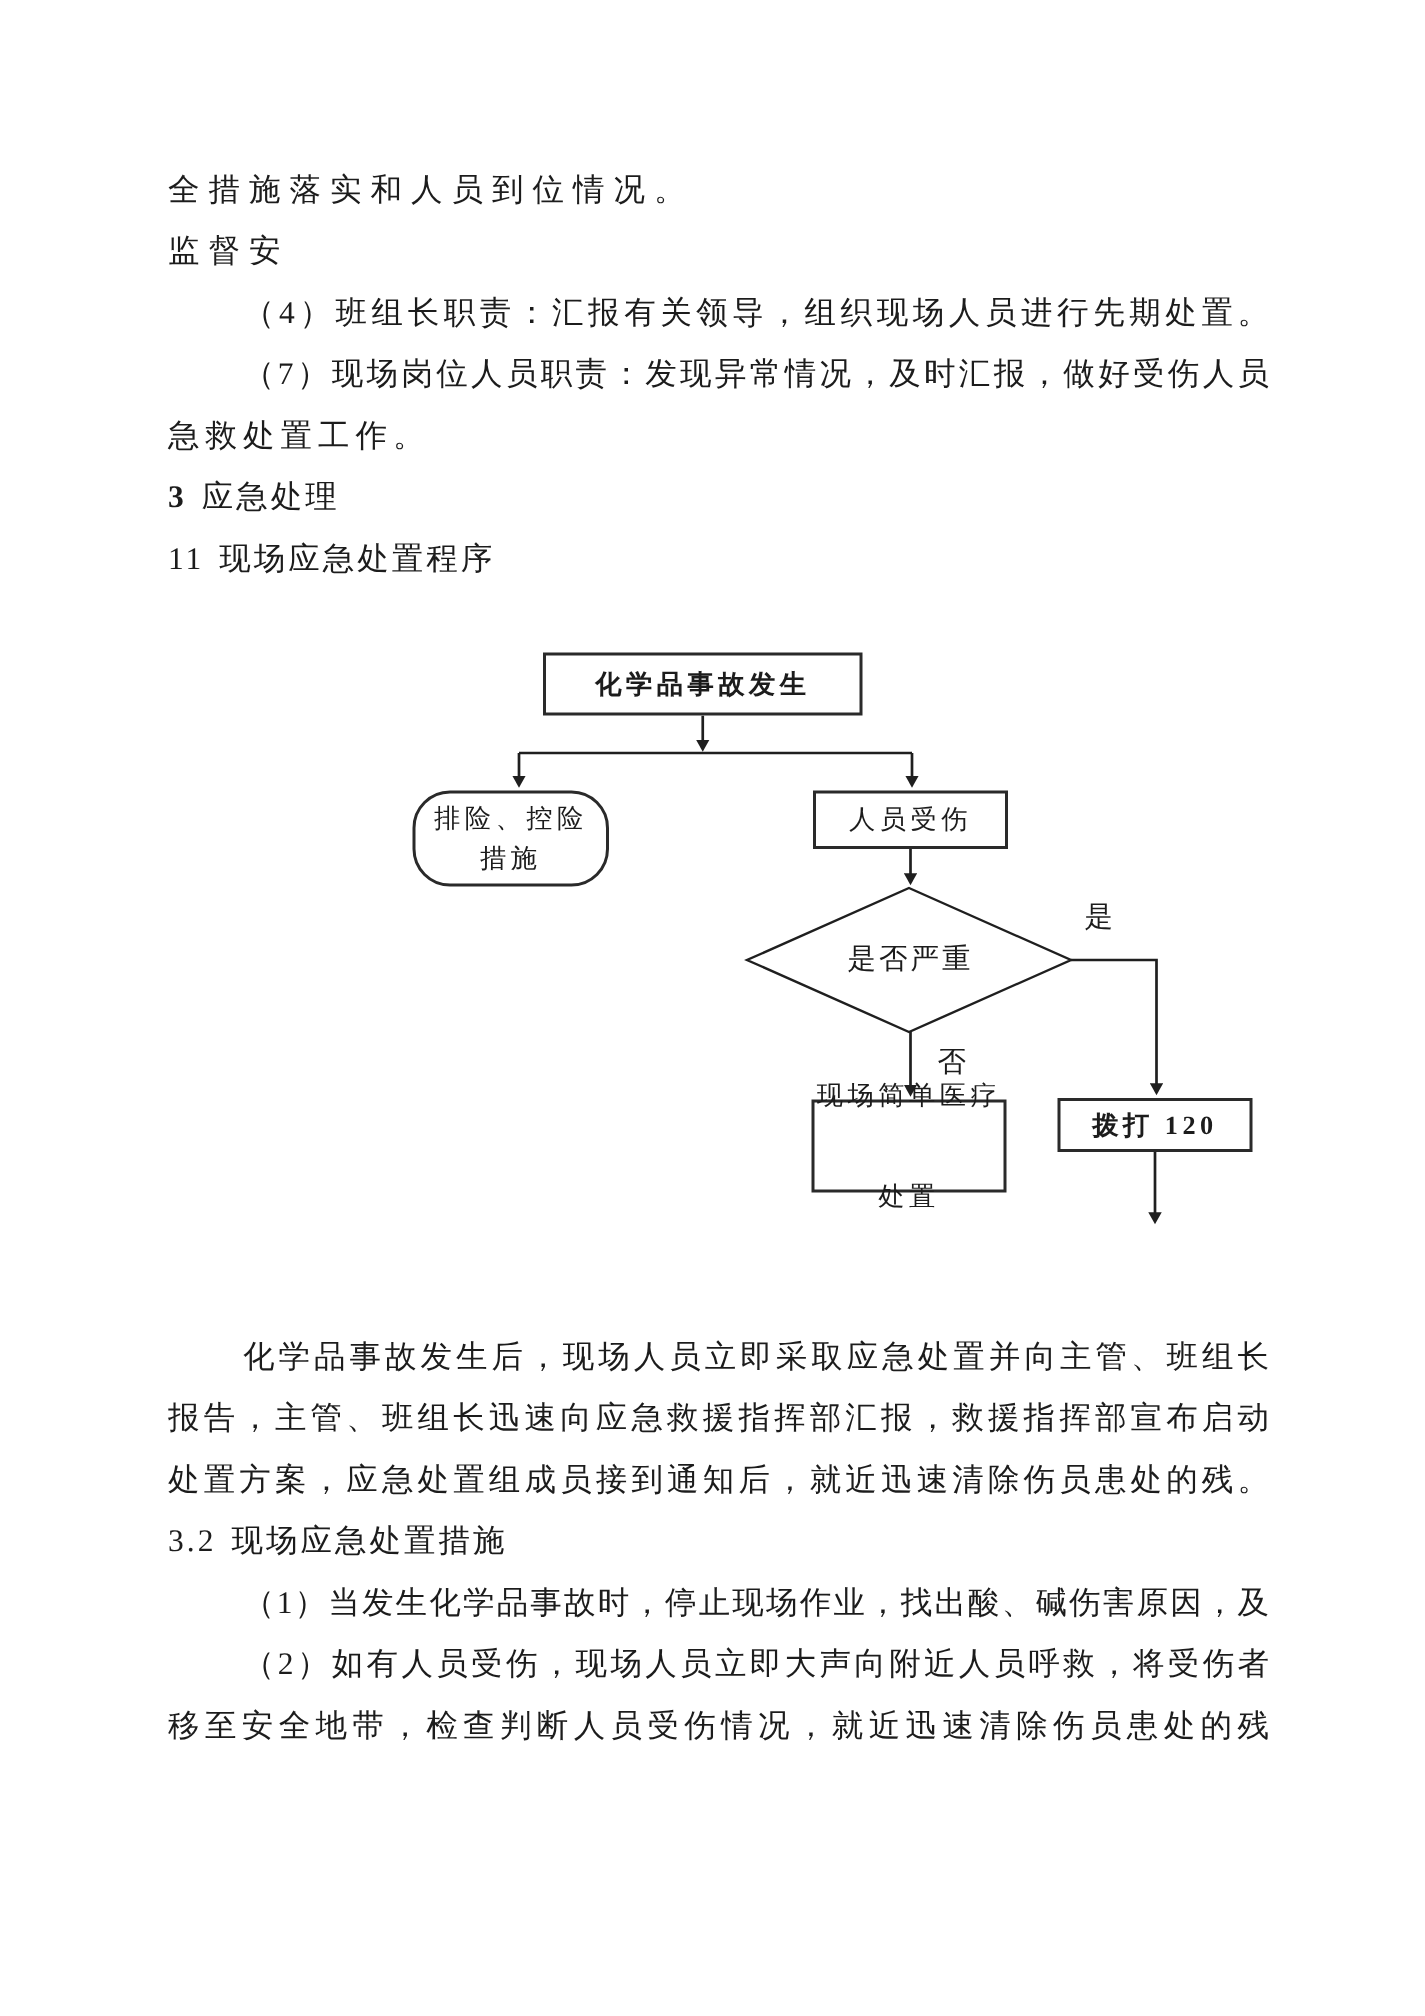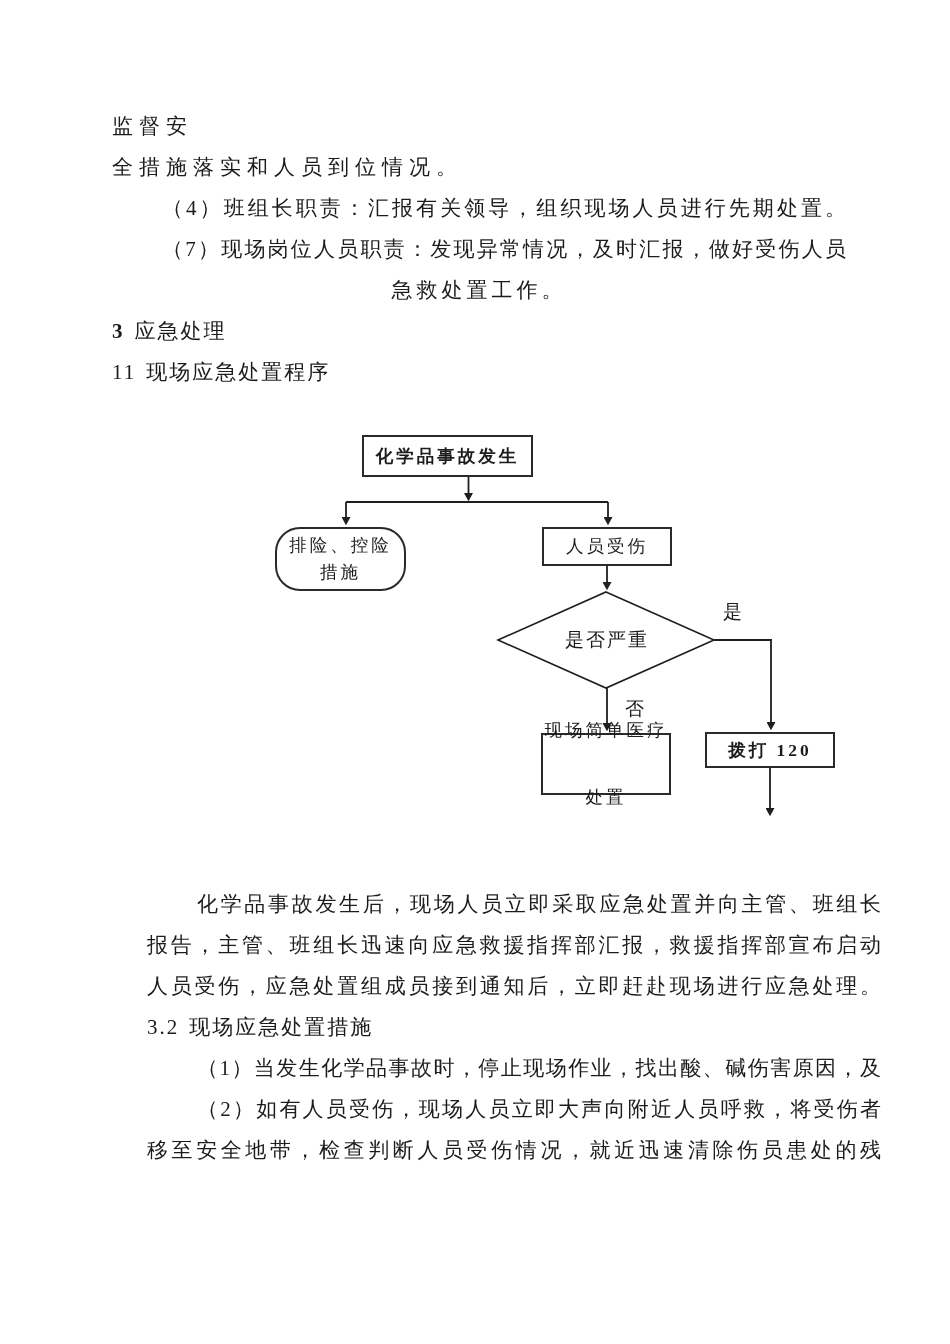--- a/index.html
+++ b/index.html
@@ -13,36 +13,36 @@
     color: #1c1c1c;
   }
 
   
   .textblock {
     position: absolute;
     left: 112px;
     width: 734px;
   }
   .textblock.intro { top: 106px; }
-  .textblock.body  { top: 884px; margin-left: 35px; }
+  .textblock.body  { top: 884px; }
   .ln {
     height: 41px;
     line-height: 41px;
     font-size: 21px;
     white-space: nowrap;
     overflow: visible;
   }
   .ln.just {
     white-space: normal;
     text-align: justify;
     text-align-last: justify;
   }
   .ln.ind  { text-indent: 50px; }
   .ln.ls6  { letter-spacing: 6px; }
-  .ln.ls4  { letter-spacing: 4px; text-align: center; }
+  .ln.ls4  { letter-spacing: 4px; }
   .ln.ls2  { letter-spacing: 2px; }
   .hnum      { margin-right: 10px; }
   .hnum.bold { font-weight: bold; }
 
   
   .fc-svg {
     position: absolute;
     left: 0; top: 0;
     width: 950px; height: 1344px;
     pointer-events: none;
@@ -77,22 +77,22 @@
     letter-spacing: 2px;
     line-height: 24px;
   }
 </style>
 </head>
 <body>
 
 <div class="page">
 
   <div class="textblock intro">
+    <div class="ln ls6">全措施落实和人员到位情况。</div>
     <div class="ln ls6">监督安</div>
-    <div class="ln ls6">全措施落实和人员到位情况。</div>
     <div class="ln just ind">（4）班组长职责：汇报有关领导，组织现场人员进行先期处置。</div>
     <div class="ln just ind">（7）现场岗位人员职责：发现异常情况，及时汇报，做好受伤人员</div>
     <div class="ln ls4">急救处置工作。</div>
     <div class="ln ls2">
       <span class="hnum bold">3</span><span>应急处理</span>
     </div>
     <div class="ln ls2">
       <span class="hnum">11</span><span>现场应急处置程序</span>
     </div>
   </div>
@@ -109,21 +109,21 @@
       <path d="M346,502 V518" marker-end="url(#arw)"></path>
       <path d="M608,502 V518" marker-end="url(#arw)"></path>
       <path d="M607,566 V583" marker-end="url(#arw)"></path>
       <polygon points="606,592 714,640 606,688 498,640" stroke-width="1.6" fill="#ffffff"></polygon>
       <path d="M607,688 V724" marker-end="url(#arw)"></path>
       <path d="M714,640 H771 V723" marker-end="url(#arw)"></path>
       <path d="M770,768 V809" marker-end="url(#arw)"></path>
     </g>
   </svg>
 
-  <div class="fbox heavy" style="left:362px; top:435px; width:171px; height:42px;">
+  <div class="fbox heavy" style="left:362px; top:435px; width:213px; height:42px;">
     <span>化学品事故发生</span>
   </div>
 
   <div class="fbox" style="left:275px; top:527px; width:131px; height:64px;border-radius:25px;">
     <span>排险、控险</span>
     <span>措施</span>
   </div>
 
   <div class="fbox" style="left:542px; top:527px; width:130px; height:39px;">
     <span>人员受伤</span>
@@ -140,21 +140,21 @@
   </div>
 
   <div class="fbox heavy" style="left:705px; top:732px; width:130px; height:36px;">
     <span>拨打 120</span>
   </div>
 
 
   <div class="textblock body">
     <div class="ln just ind">化学品事故发生后，现场人员立即采取应急处置并向主管、班组长</div>
     <div class="ln just">报告，主管、班组长迅速向应急救援指挥部汇报，救援指挥部宣布启动</div>
-    <div class="ln just">人员受伤，应急处置组成员接到通知后，立即赶赴现场进行应急处理。</div>
+    <div class="ln just">处置方案，应急处置组成员接到通知后，就近迅速清除伤员患处的残。</div>
     <div class="ln ls2">
       <span class="hnum">3.2</span><span>现场应急处置措施</span>
     </div>
     <div class="ln just ind">（1）当发生化学品事故时，停止现场作业，找出酸、碱伤害原因，及</div>
     <div class="ln just ind">（2）如有人员受伤，现场人员立即大声向附近人员呼救，将受伤者</div>
     <div class="ln just">移至安全地带，检查判断人员受伤情况，就近迅速清除伤员患处的残</div>
   </div>
 
 </div>
 

